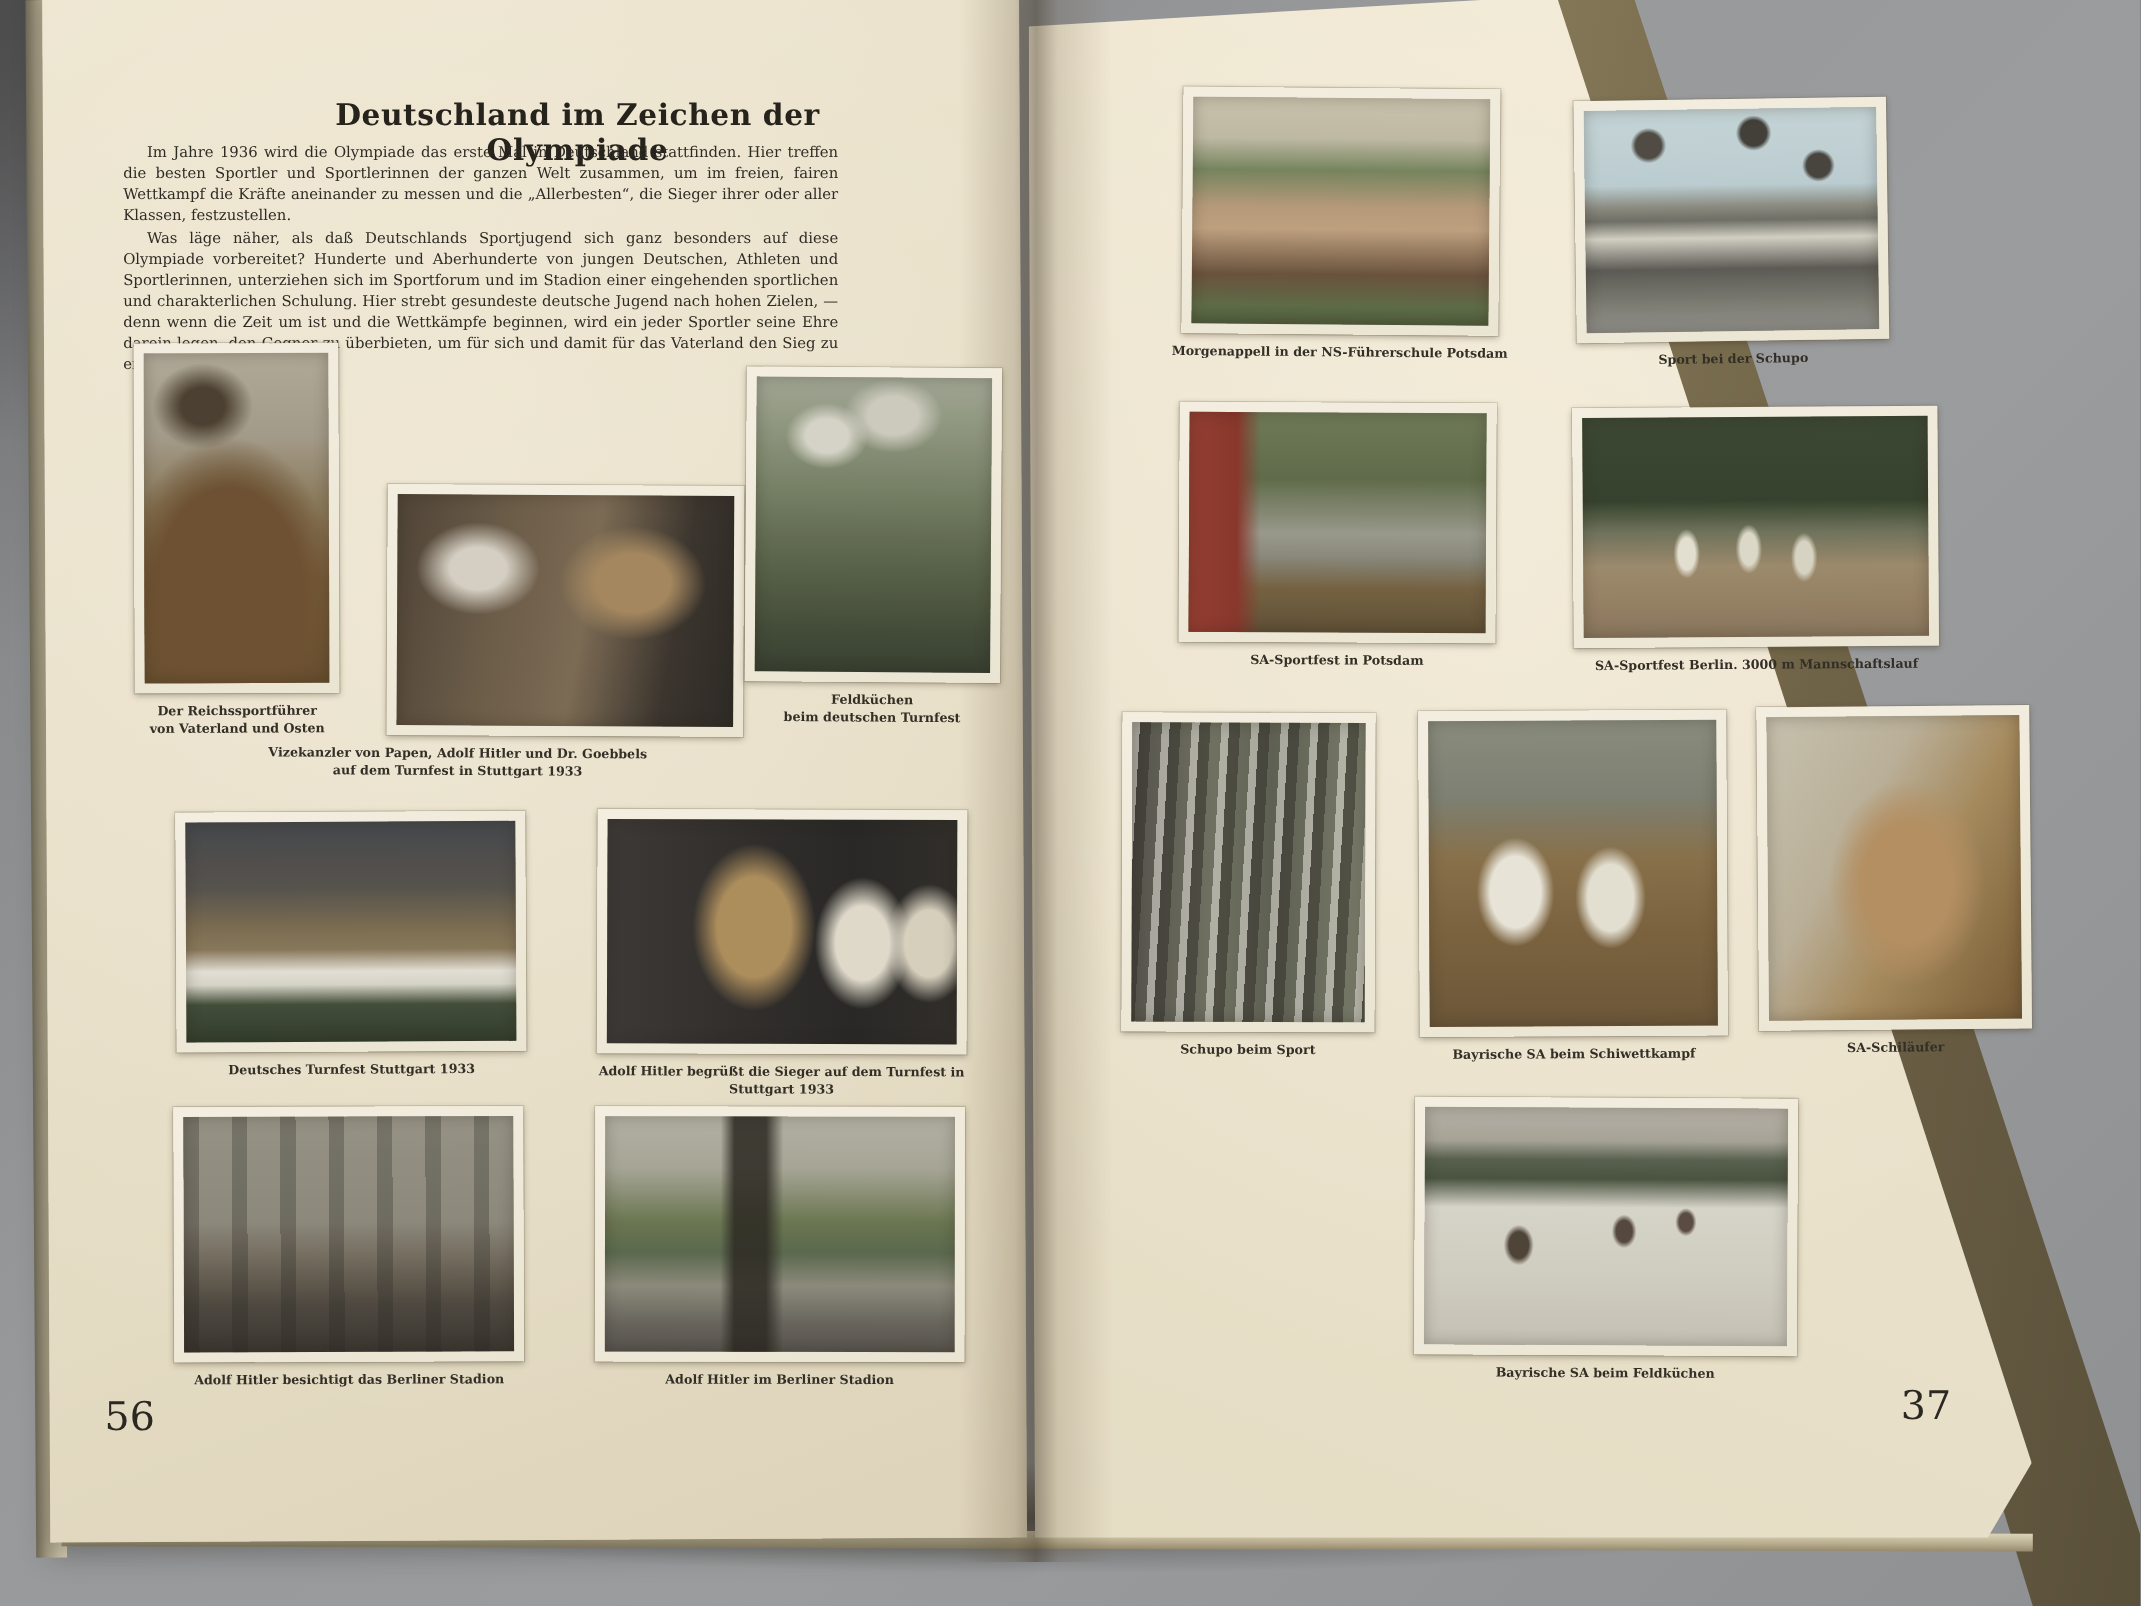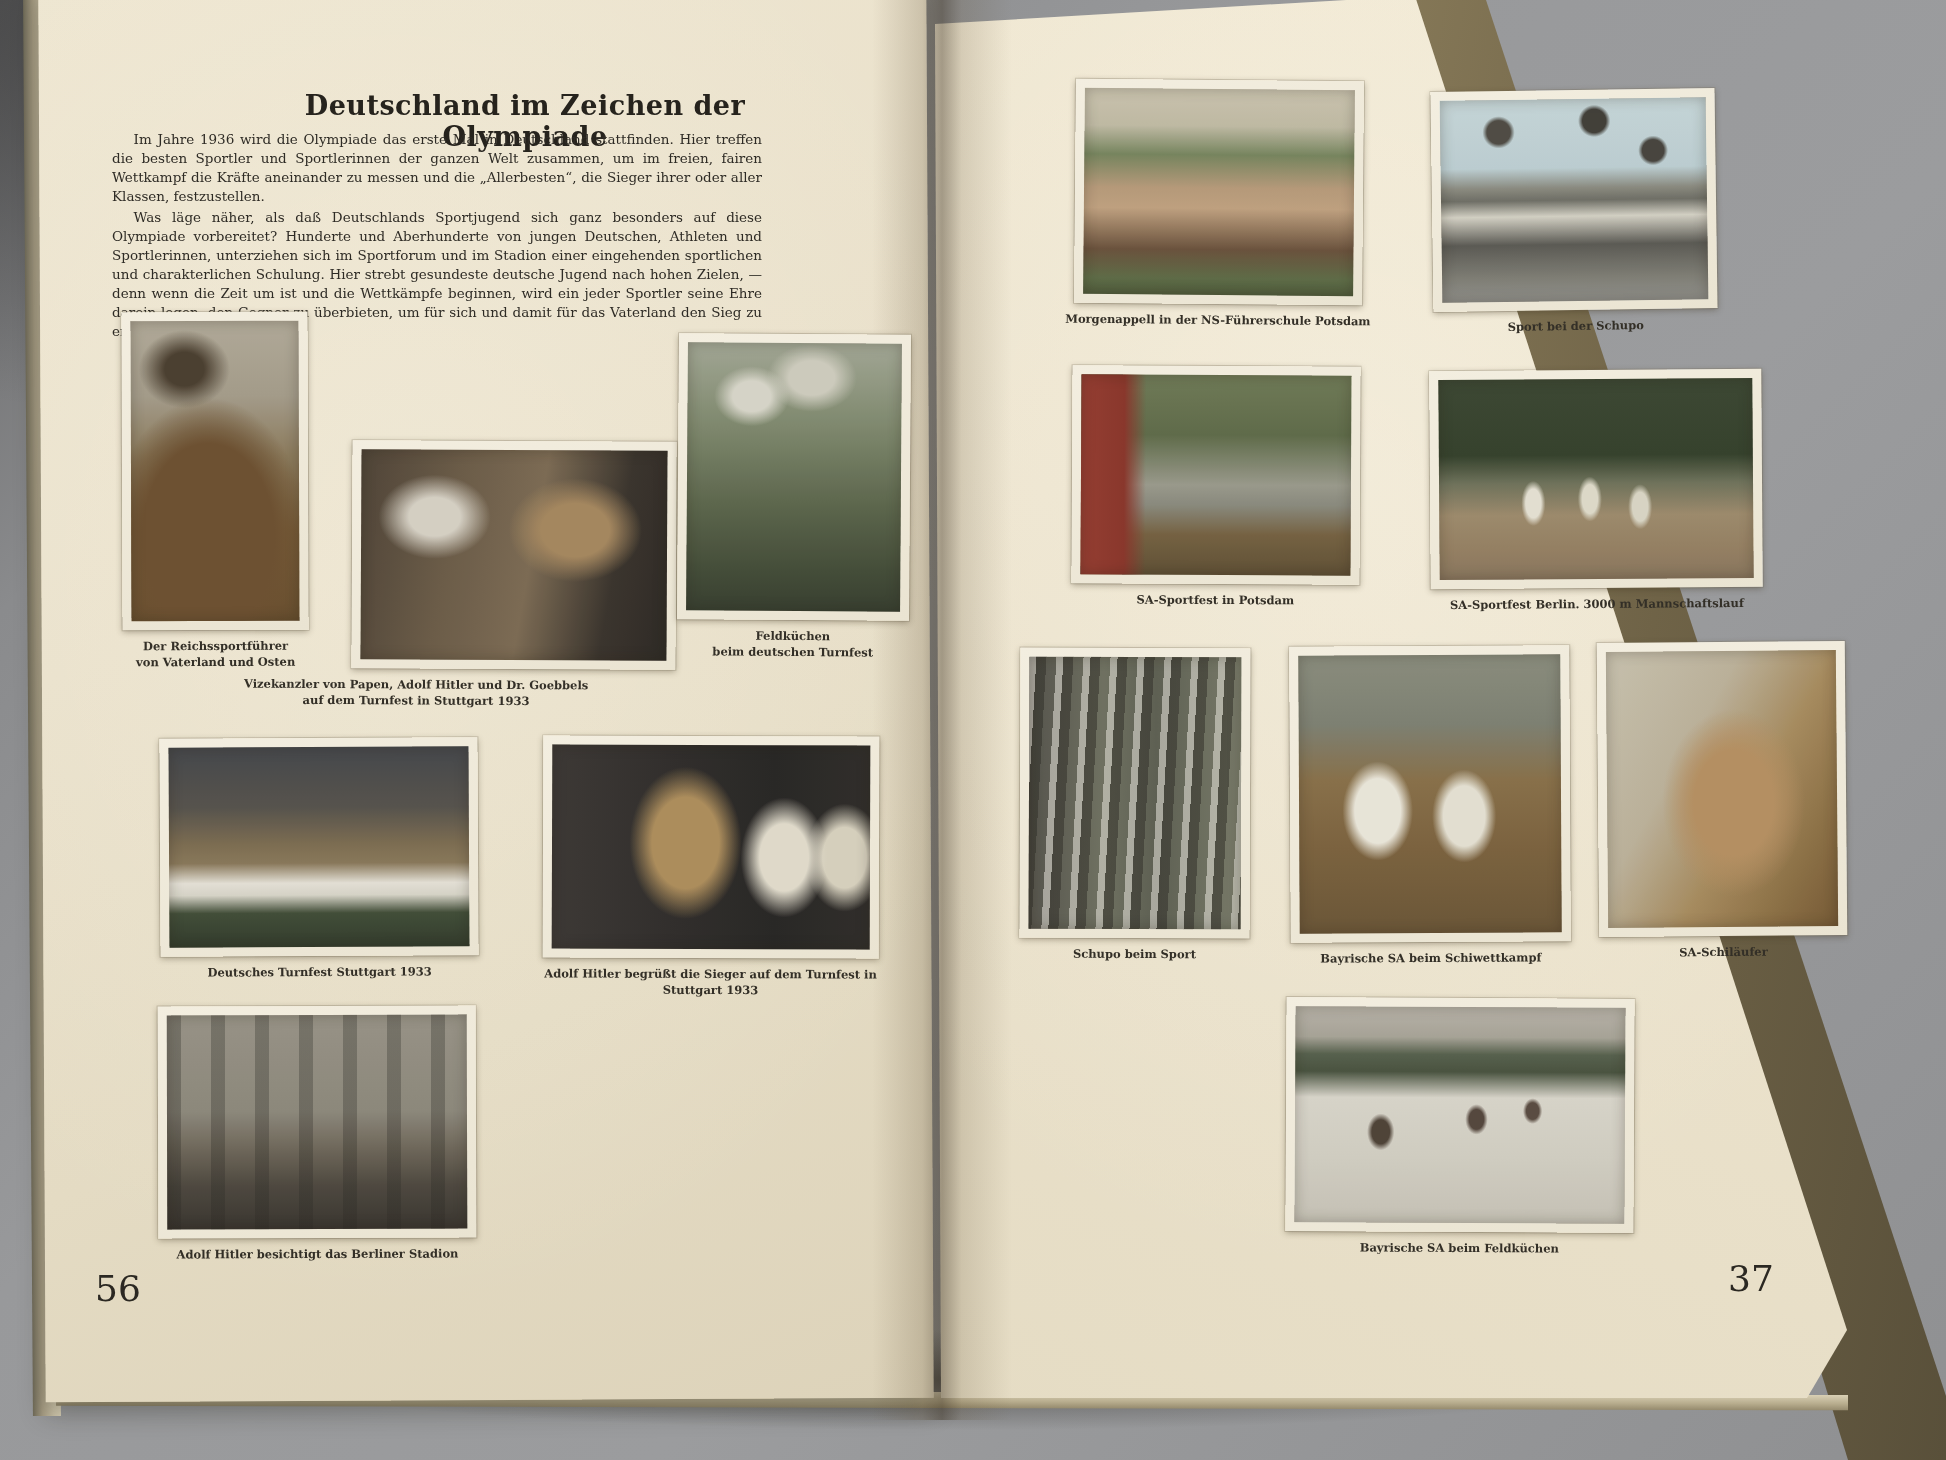--- a/index.html
+++ b/index.html
@@ -156,20 +156,24 @@
     <div class="photo p-l5"></div>
     <figcaption>Adolf Hitler begrüßt die Sieger auf dem Turnfest in
 Stuttgart 1933</figcaption>
   </figure>
 
   <figure class="card" style="left:158px;top:1006px;width:300px;--ph:214px;transform:rotate(-.2deg)">
     <div class="photo p-l6"></div>
     <figcaption>Adolf Hitler besichtigt das Berliner Stadion</figcaption>
   </figure>
 
+  <figure class="card" style="left:541px;top:1006px;width:318px;--ph:214px;transform:rotate(.1deg)">
+    <div class="photo p-l7"></div>
+    <figcaption>Adolf Hitler im Berliner Stadion</figcaption>
+  </figure>
 
   <div class="pageno pageno-left">56</div>
 
   <figure class="card" style="left:1075px;top:80px;width:270px;--ph:206px;transform:rotate(.5deg)">
     <div class="photo p-r1"></div>
     <figcaption>Morgenappell in der NS-Führerschule Potsdam</figcaption>
   </figure>
 
   <figure class="card" style="left:1432px;top:90px;width:266px;--ph:202px;transform:rotate(-.8deg)">
     <div class="photo p-r2"></div>

